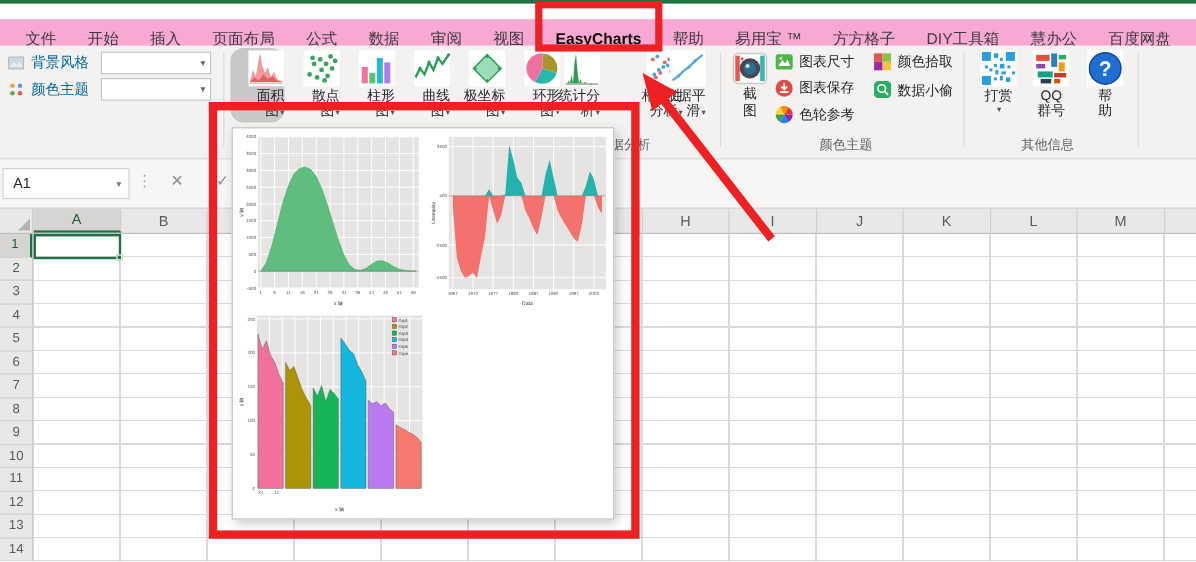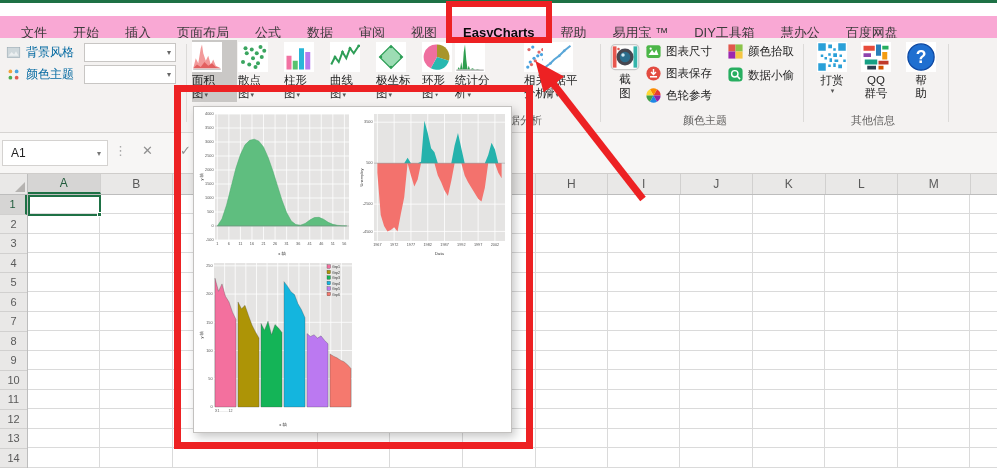--- a/index.html
+++ b/index.html
@@ -15,22 +15,22 @@
 
 #ribbon{position:absolute;left:0;top:38px;width:100%;height:95px;background:#f4f2f1;border-bottom:1px solid #d6d4d2}
 .vdiv{position:absolute;top:6px;height:78px;width:1px;background:#dcdad8}
 .grp-label{position:absolute;top:75px;font-size:11px;color:#605f5e;text-align:center}
 .beaut-row{position:absolute;left:6px;display:flex;align-items:center;font-size:12px;color:#0369a1;height:19px}
 .beaut-row .bicon{width:15px;height:15px;margin-right:5px}
 .beaut-row .bicon svg{width:15px;height:15px}
 .combo{position:absolute;left:84px;width:92px;height:19px;background:#fff;border:1px solid #c8c6c4;
   display:flex;align-items:center;justify-content:flex-end;padding-right:4px}
 .combo .caret{font-size:8px;color:#666}
-.chart-btn{position:absolute;top:2px;width:45px;height:62px;display:flex;flex-direction:column;align-items:flex-start;
-  font-size:11.5px;color:#262626;border-radius:0;text-align:center;cursor:default}
+.chart-btn{position:absolute;top:2px;width:45px;height:62px;display:flex;flex-direction:column;align-items:flex-end;
+  font-size:11.5px;color:#262626;border-radius:11px;text-align:center;cursor:default}
 .chart-btn.selected{background:#cac8c6}
 .cicon{width:30px;height:30px;margin-top:2px}
 .cicon svg{width:30px;height:30px;background:#fff}
 .btn-l1{margin-top:2px;line-height:13px}
 .btn-l2{line-height:13px}
 .caret-s{font-size:7px;color:#555;margin-left:1px}
 .bigbtn{position:absolute;top:2px;width:40px;display:flex;flex-direction:column;align-items:center;font-size:11.5px;color:#262626}
 .bigbtn .cicon svg{background:transparent}
 .bigbtn .bl{line-height:14px}
 .tool-item{position:absolute;display:flex;align-items:center;font-size:11.5px;color:#262626;height:20px}
@@ -88,20 +88,21 @@
       <div class="tab">开始</div>
       <div class="tab">插入</div>
       <div class="tab">页面布局</div>
       <div class="tab">公式</div>
       <div class="tab">数据</div>
       <div class="tab">审阅</div>
       <div class="tab">视图</div>
       <div class="tab active">EasyCharts</div>
       <div class="tab">帮助</div>
       <div class="tab">易用宝 ™</div>
+      <div class="tab">方方格子</div>
       <div class="tab">DIY工具箱</div>
       <div class="tab">慧办公</div>
       <div class="tab">百度网盘</div>
     </nav>
 
   <div id="ribbon">
 
     <div class="beaut-row" style="top:5px">
       <span class="bicon">
         <svg viewBox="0 0 24 24">

